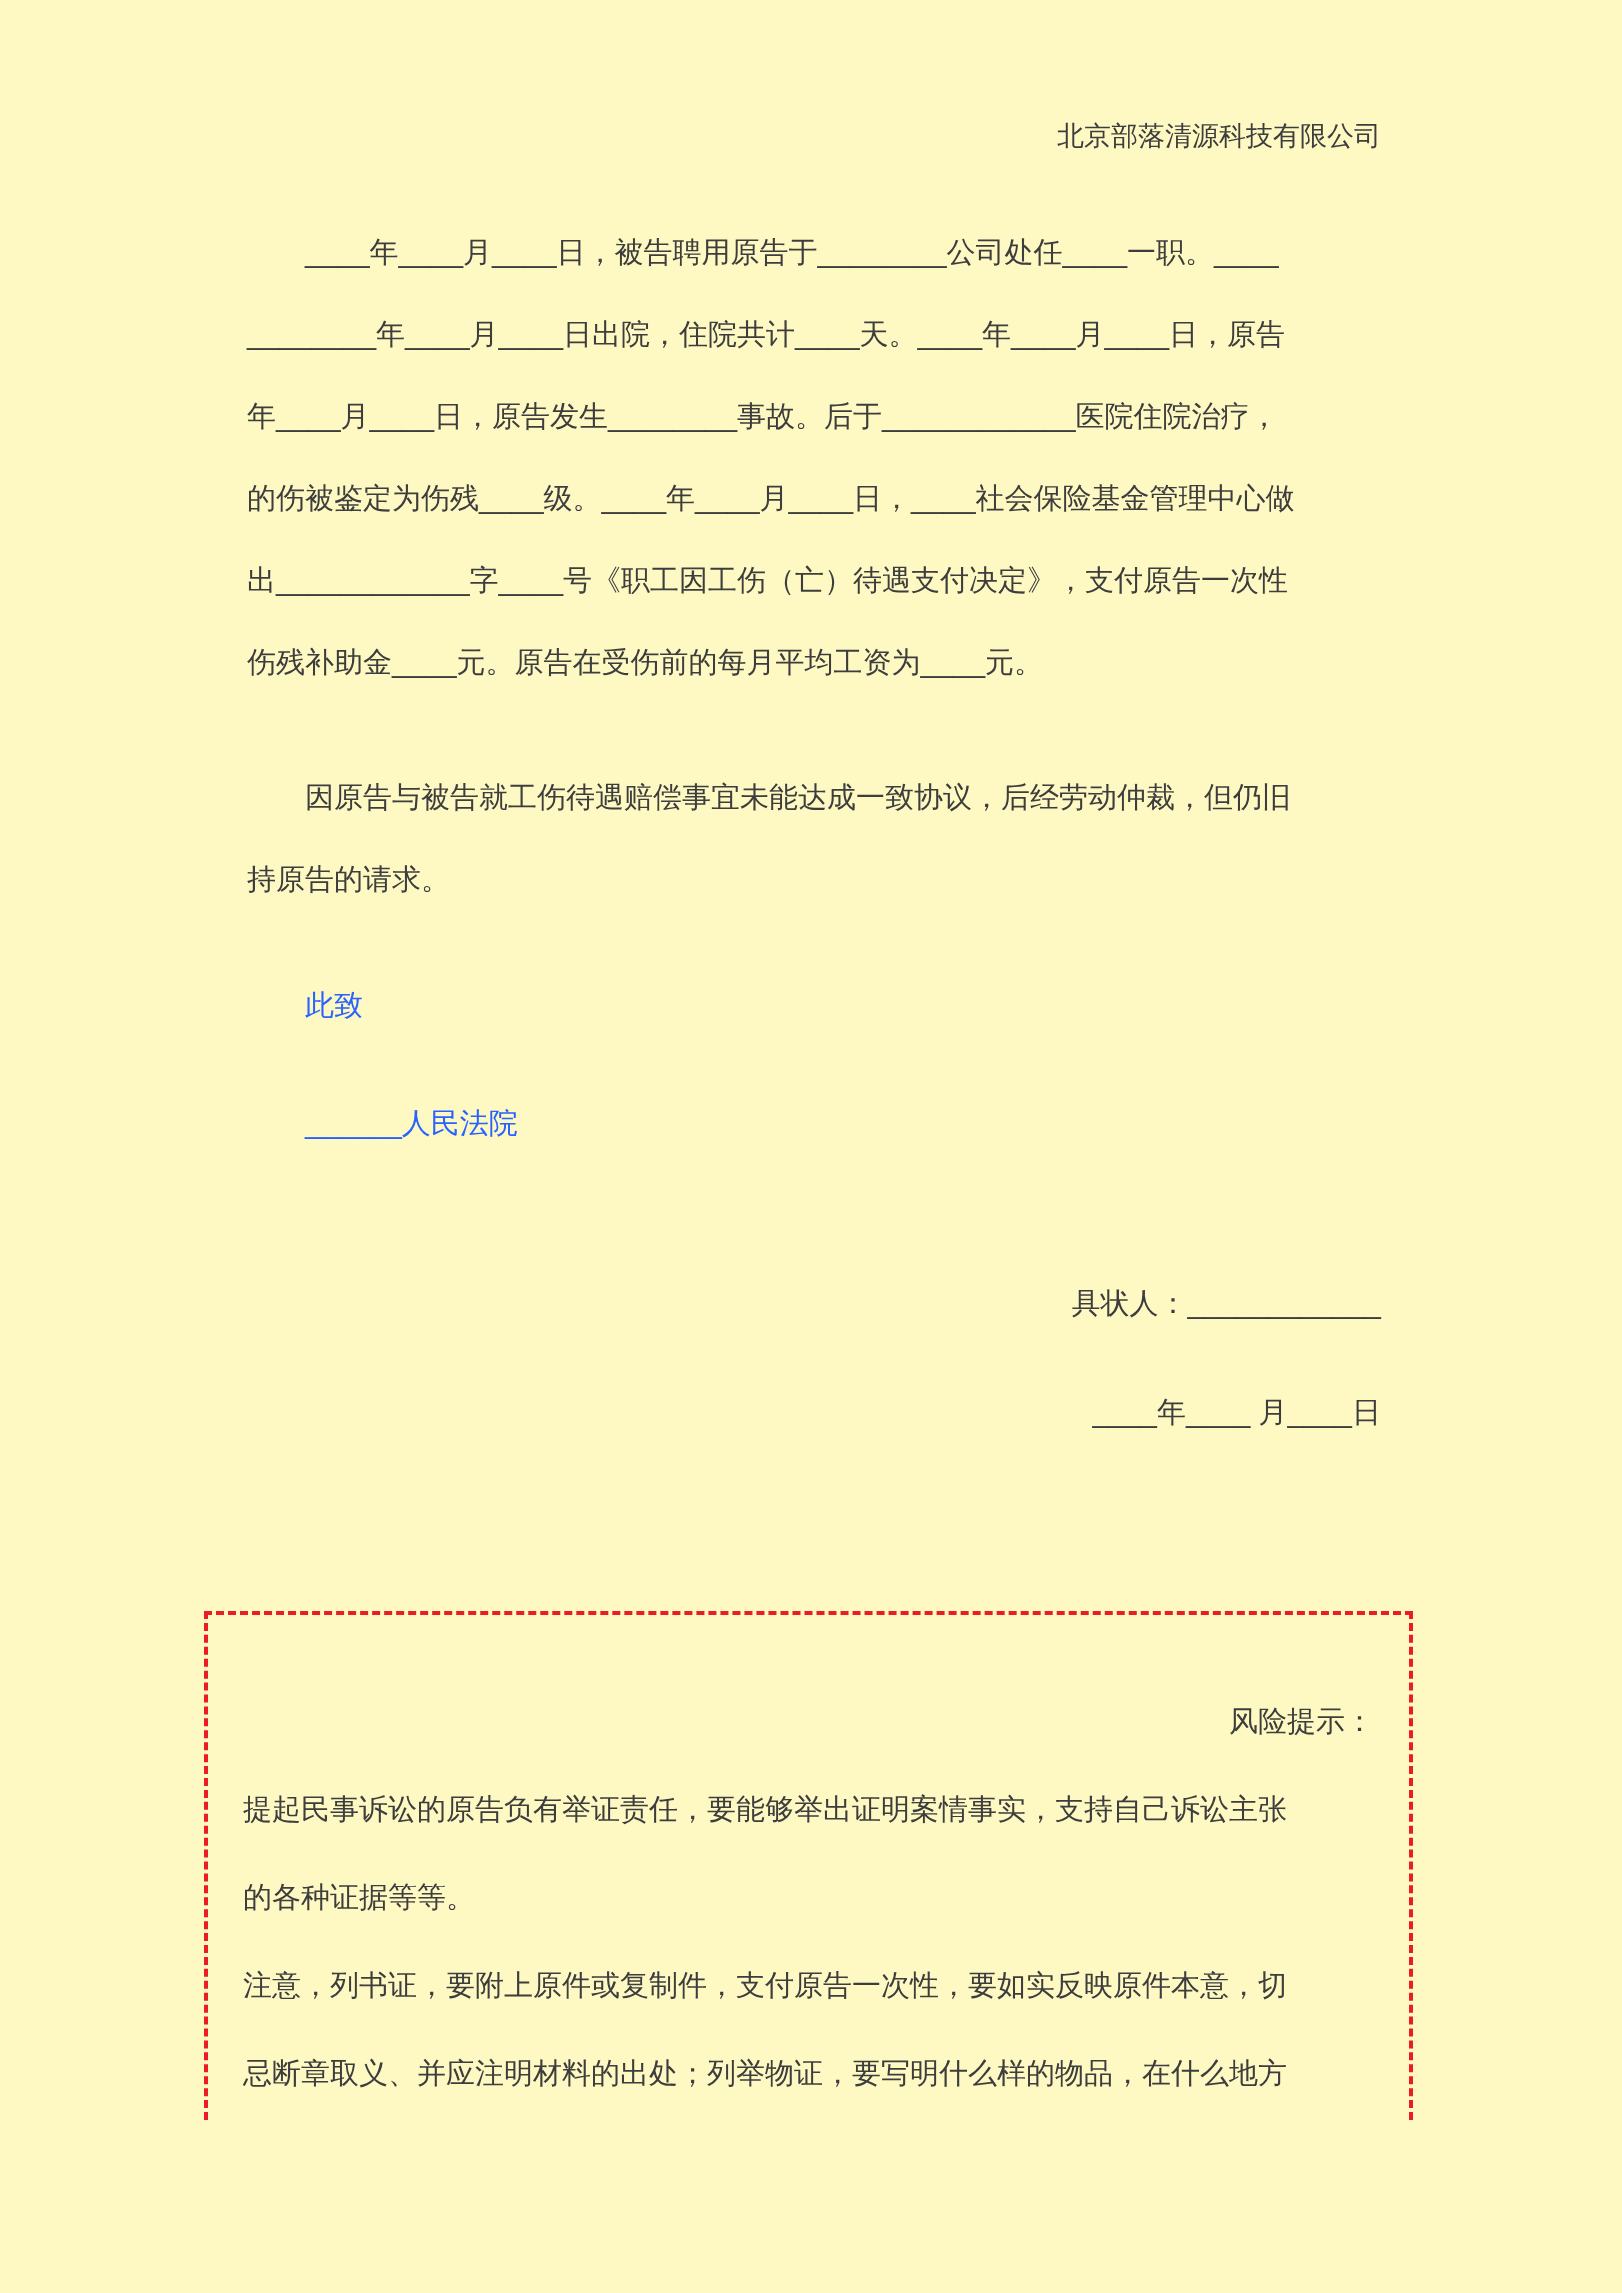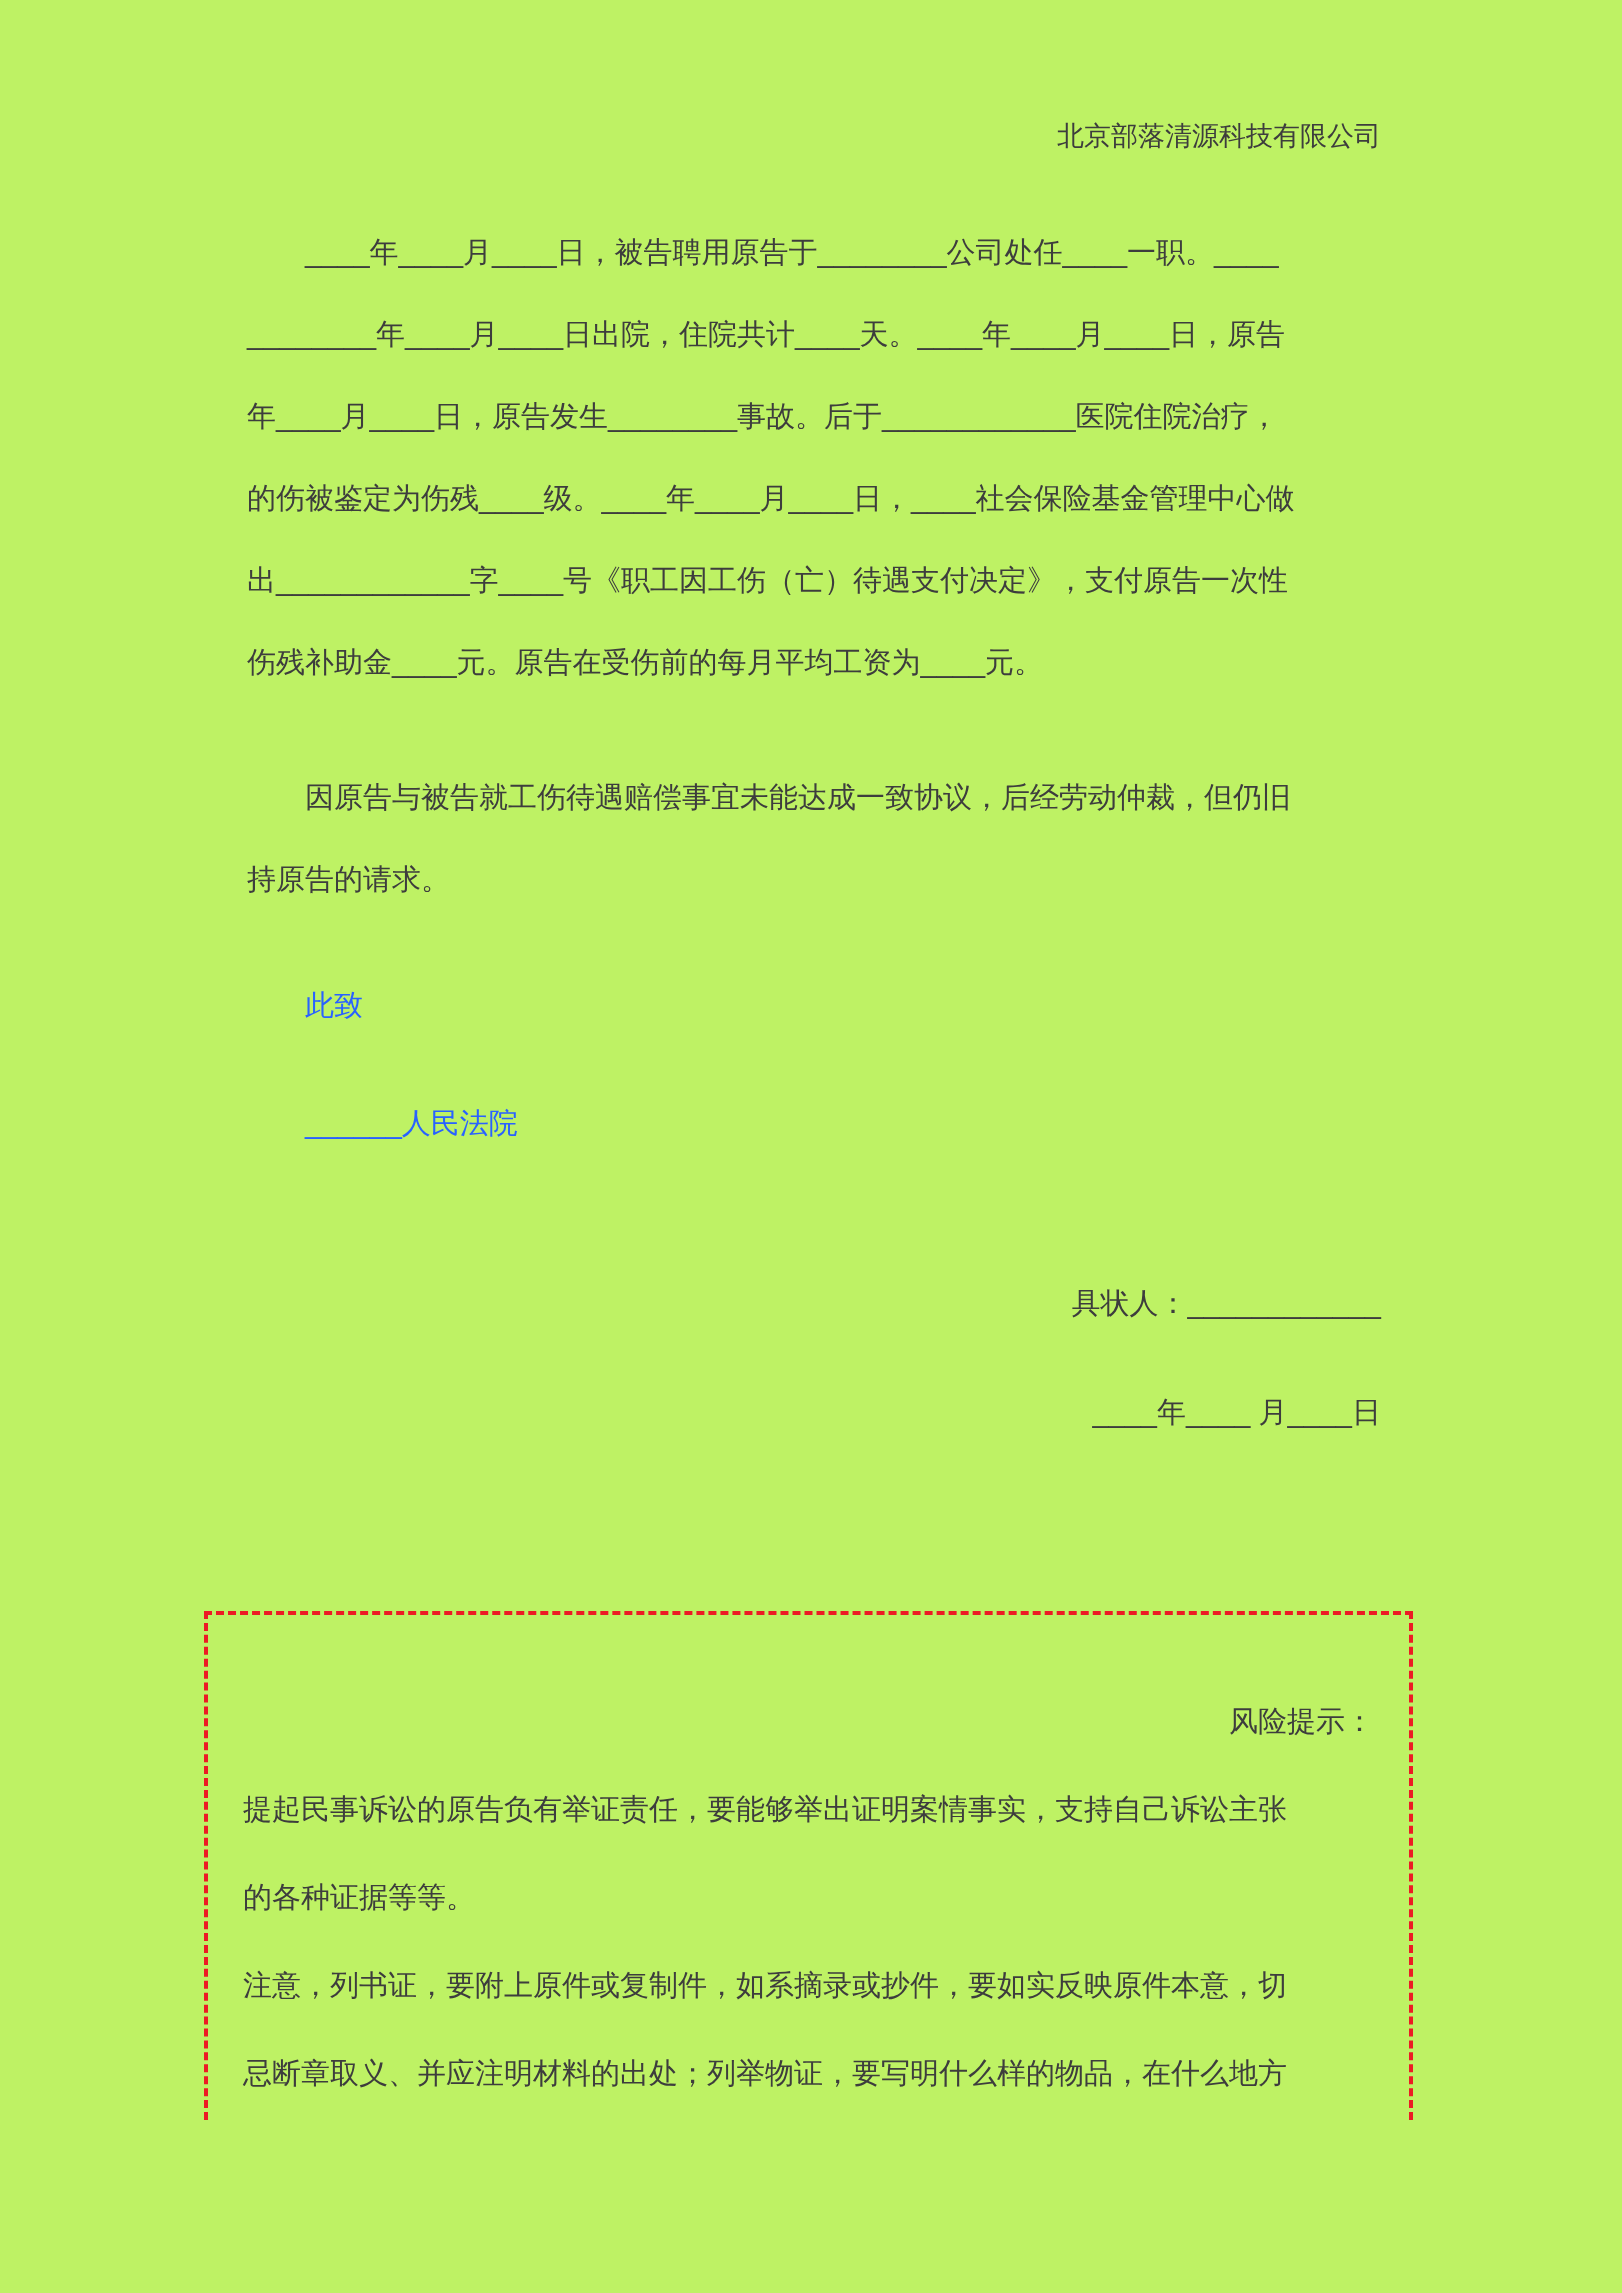--- a/index.html
+++ b/index.html
@@ -1,19 +1,19 @@
 <!DOCTYPE html>
 <html style="font-size:14.5px"><head>
 <meta charset="utf-8">
 <style>
   html,body{margin:0;padding:0;background:#e9e9e9;}
   .page{
     position:relative;
     width:1623px;height:2294px;
-    background:#bef264;
+    background:#fef9c3;
     font-family:"Liberation Sans","DejaVu Sans",sans-serif;
     color:#3d3d3d;
     overflow:hidden;
   }
   .company-header{
     position:absolute;
     top:118px;right:242px;
     font-size:27px;
     color:#3d3d3d;
     white-space:nowrap;
@@ -84,18 +84,18 @@
 
   <div class="sign-block">
     <div class="sign-line">具状人：____________</div>
     <div class="date-line">____年____ 月____日</div>
   </div>
 
   <div class="risk-box">
     <div class="line risk-title">风险提示：</div>
     <div class="line">提起民事诉讼的原告负有举证责任，要能够举出证明案情事实，支持自己诉讼主张</div>
     <div class="line">的各种证据等等。</div>
-    <div class="line">注意，列书证，要附上原件或复制件，如系摘录或抄件，要如实反映原件本意，切</div>
+    <div class="line">注意，列书证，要附上原件或复制件，支付原告一次性，要如实反映原件本意，切</div>
     <div class="line">忌断章取义、并应注明材料的出处；列举物证，要写明什么样的物品，在什么地方</div>
   </div>
 
 </div>
 
 
 </body></html>

